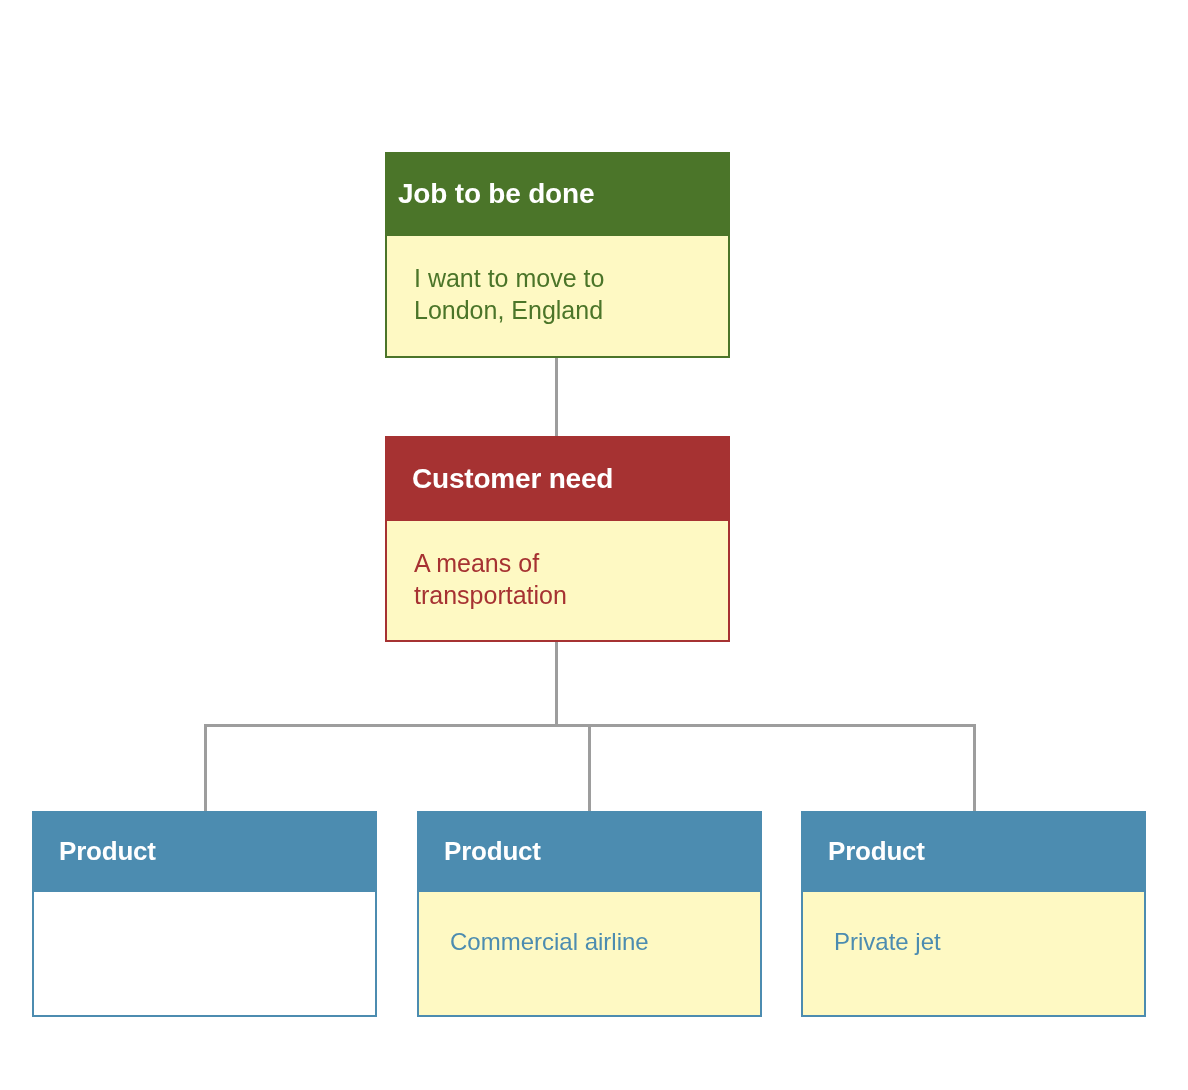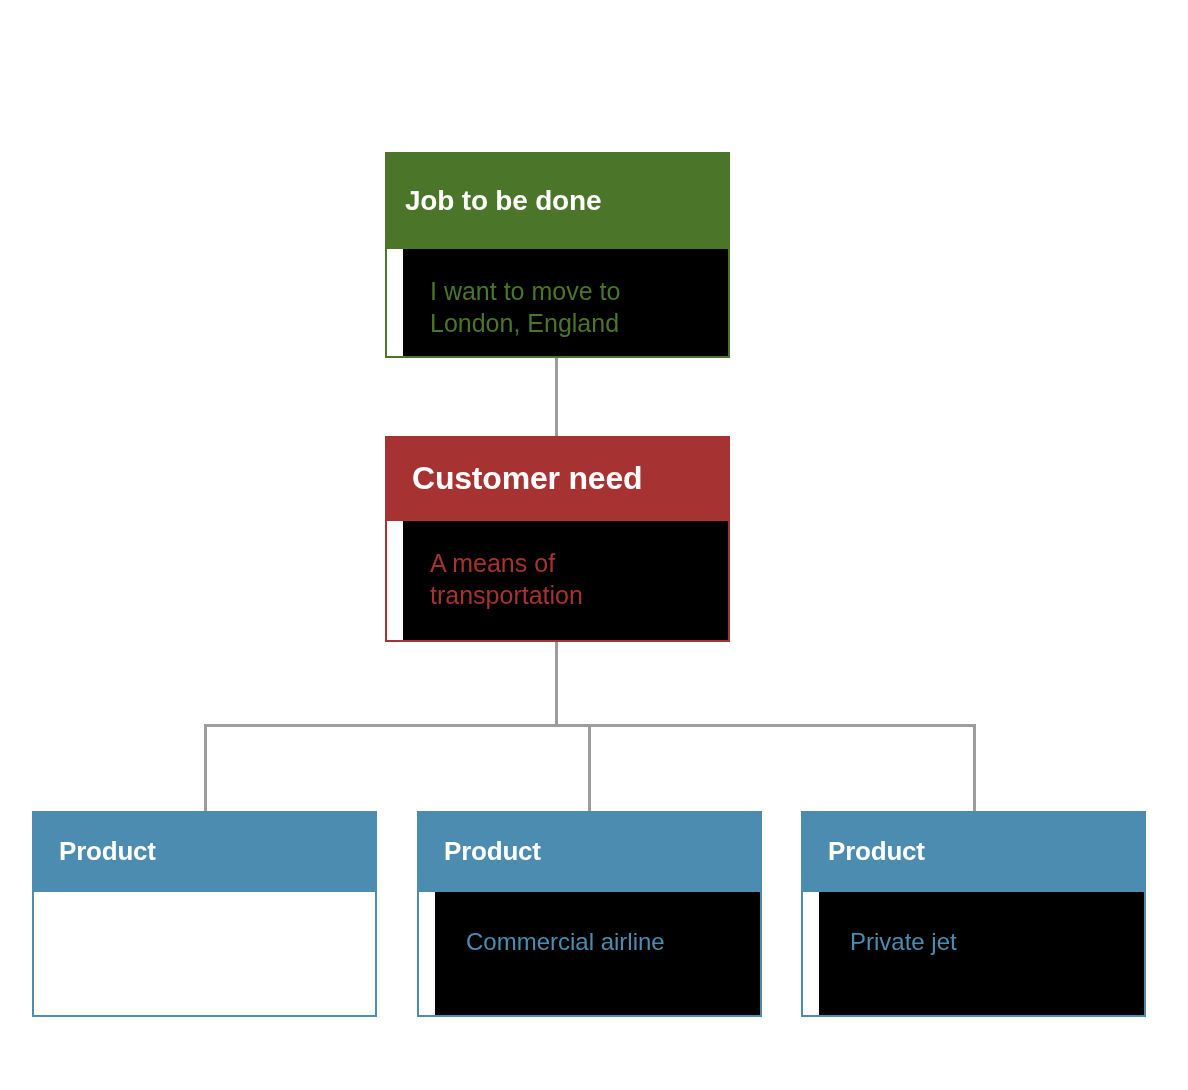--- a/index.html
+++ b/index.html
@@ -40,61 +40,60 @@
     box-sizing: border-box;
     color: #ffffff;
     font-weight: bold;
     display: flex;
     align-items: center;
     letter-spacing: -0.2px;
   }
   .node-body {
     box-sizing: border-box;
     flex: 1;
-    background: #000000;
+    background: #fef9c3;
     display: block;
-    margin-left: 16px;
   }
   .node-body-text {
     display: block;
     line-height: 1.28;
     white-space: pre-line;
   }
 
   
   .node-job {
     left: 385px;
     top: 152px;
     width: 345px;
     height: 206px;
     border-color: #4b7529;
   }
   .node-job .node-header {
-    height: 97px;
+    height: 84px;
     background: #4b7529;
-    padding-left: 20px;
+    padding-left: 13px;
     font-size: 28px;
     margin: -2px -2px 0 -2px;
   }
   .node-job .node-body { padding: 26px 20px 0 27px; }
   .node-job .node-body-text { color: #4b7529; font-size: 25px; }
 
   
   .node-need {
     left: 385px;
     top: 436px;
     width: 345px;
     height: 206px;
     border-color: #a63232;
   }
   .node-need .node-header {
     height: 85px;
     background: #a63232;
     padding-left: 27px;
-    font-size: 32px;
+    font-size: 28px;
     margin: -2px -2px 0 -2px;
   }
   .node-need .node-body { padding: 26px 4px 0 27px; }
   .node-need .node-body-text { color: #a63232; font-size: 25px; }
 
   
   .node-product {
     top: 811px;
     width: 345px;
     height: 206px;

